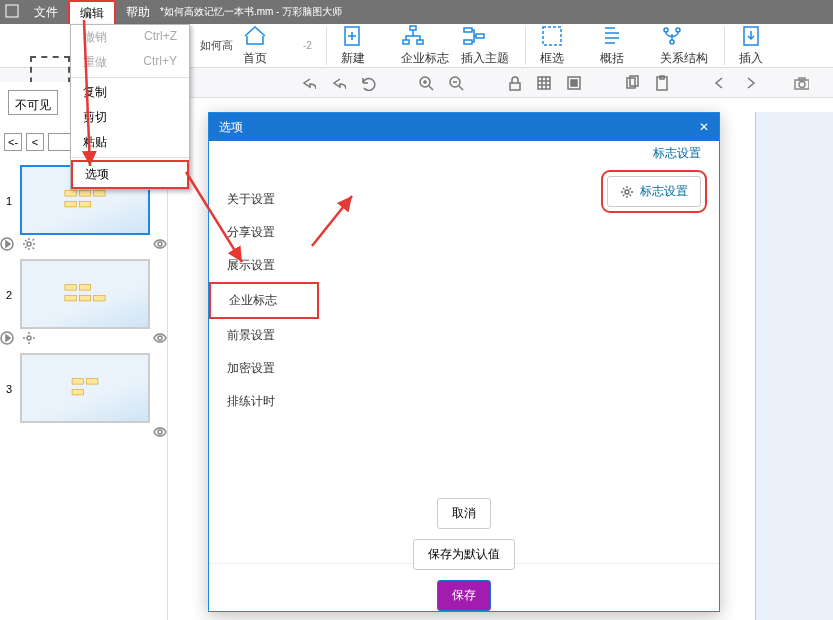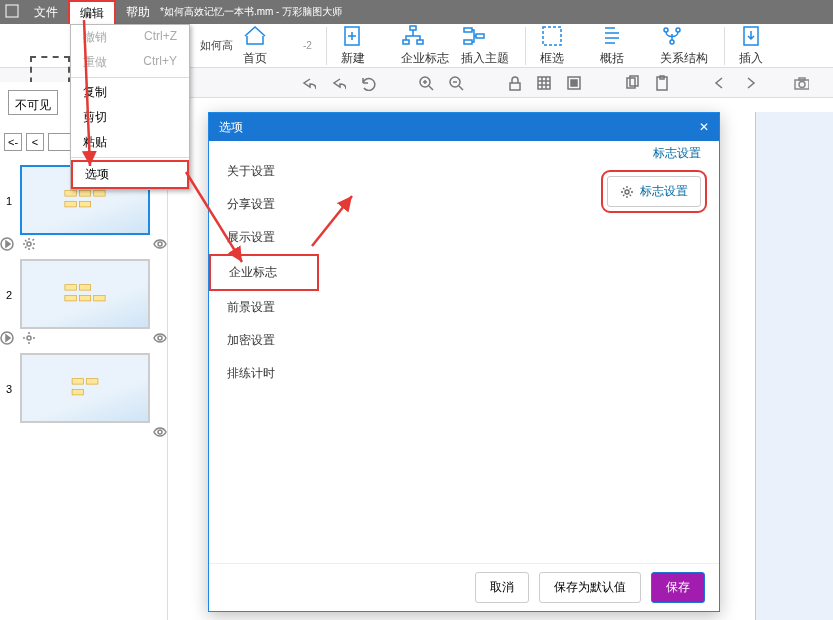--- a/index.html
+++ b/index.html
@@ -48,28 +48,28 @@
   
   
   .canvas { position:absolute; top:112px; left:168px; right:0; bottom:0; background:#fff; }
   .canvas .blue-region { position:absolute; right:0; top:0; width:78px; height:100%; background:#eaf1fb; border-left:1px solid #b9cbe6;}
   .dashed-box { position:absolute; top:56px; left:30px; width:40px; height:60px; border:2px dashed #555; }
 
   
   .modal { position:absolute; top:112px; left:208px; width:512px; height:500px; background:#fff; border:1px solid #1e88e5; box-shadow:0 4px 16px rgba(0,0,0,.25); z-index:40; display:flex; flex-direction:column; }
   .modal .titlebar { height:28px; background:#1976d2; color:#fff; font-size:12px; display:flex; align-items:center; padding:0 10px; justify-content:space-between; }
   .modal .body { flex:1; display:flex; }
-  .modal .side { width:110px; padding:14px 0; font-size:12px; }
+  .modal .side { width:110px; padding:14px 0; font-size:12px;margin-top:28px; }
   .modal .side .sitem { padding:8px 18px; cursor:pointer; color:#333; }
   .modal .side .sitem.boxed { border:2px solid #e53935; }
   .modal .content { flex:1; padding:4px 18px; font-size:12px; color:#0369a1;text-align:right; }
   .modal .content .section-label { margin-bottom:14px; }
   .modal .logo-btn { display:inline-flex; gap:6px; align-items:center; border:1px solid #ccc; padding:6px 12px; border-radius:3px; cursor:pointer; }
   .modal .logo-btn.boxed { outline:2px solid #e53935; outline-offset:4px; }
-  .modal .footer { height:48px; border-top:1px solid #eee; display:flex; align-items:center; justify-content:flex-end; gap:10px; padding:0 14px; font-size:12px;}
+  .modal .footer { height:48px; border-top:1px solid #eee; display:flex; align-items:center; justify-content:flex-end; gap:10px; padding:0 14px; font-size:12px;flex-direction:column;}
   .modal .btn { padding:6px 14px; border:1px solid #ccc; border-radius:3px; background:#fff; cursor:pointer; }
   .modal .btn.primary { background:#a21caf; color:#fff; border-color:#1976d2; }
 
   
   .arrow { position:absolute; z-index:60; pointer-events:none; }
 
 </style>
 </head>
 <body>
 

